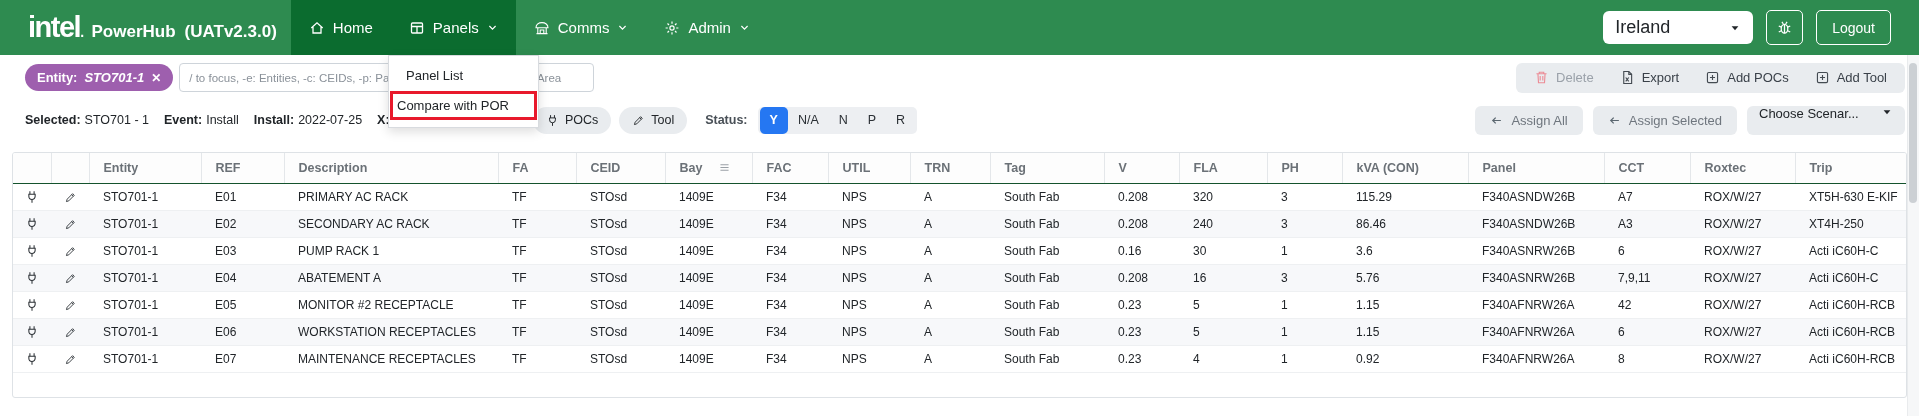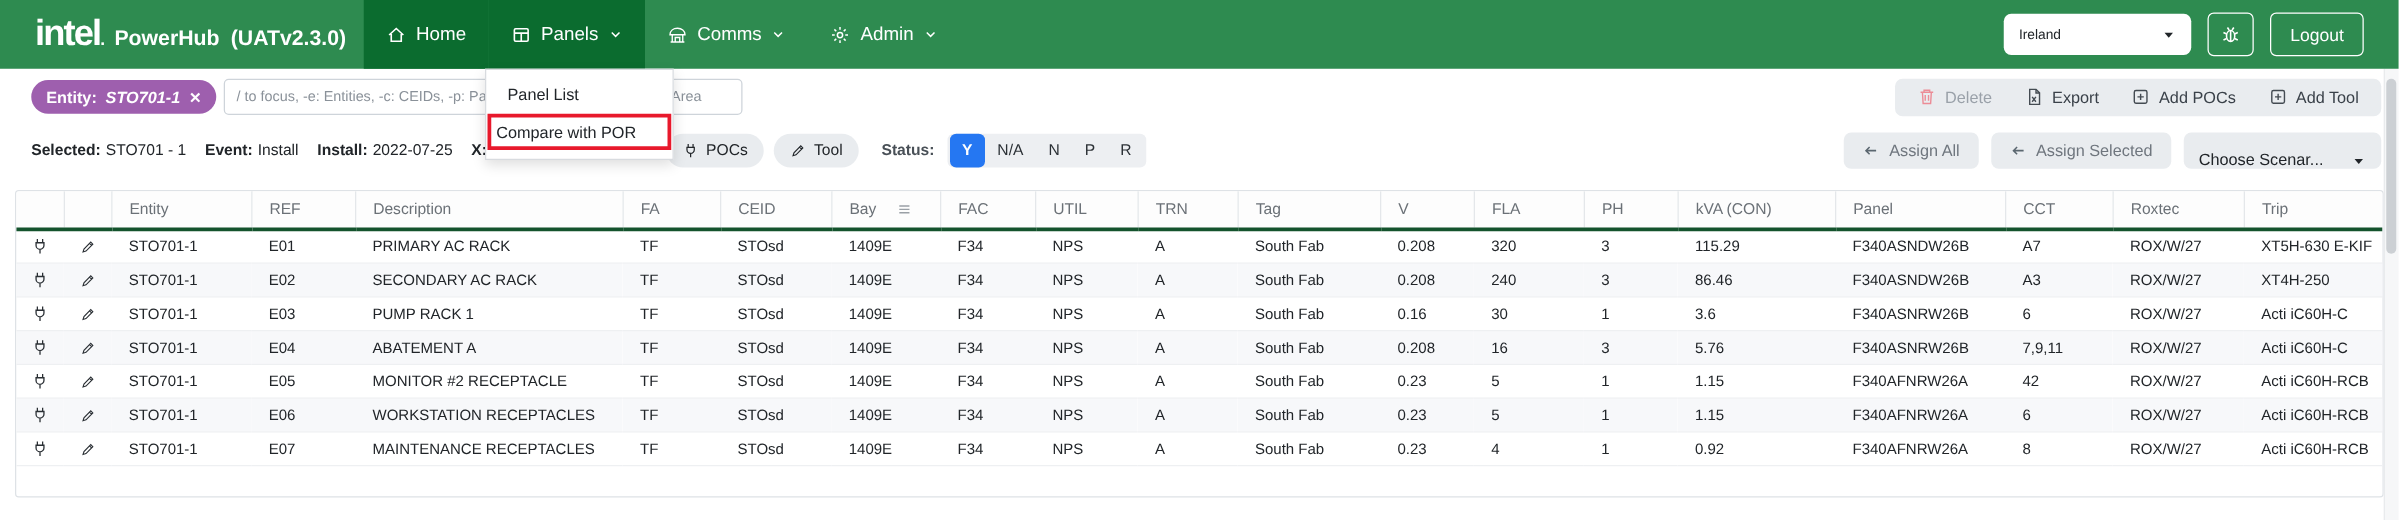--- a/index.html
+++ b/index.html
@@ -14,21 +14,21 @@
 
   
   .navbar{position:absolute;top:0;left:0;right:0;height:55px;background:var(--c-navbar);display:flex;align-items:center;color:#fff;z-index:10;}
   .brand{display:flex;align-items:baseline;gap:9px;padding-left:28px;white-space:nowrap;}
   .logo{font-size:29px;font-weight:700;letter-spacing:-1.5px;line-height:1;}
   .brand-sub{font-size:17px;font-weight:700;}
   .nav-items{display:flex;height:100%;margin-left:14px;}
   .nav-item{display:flex;align-items:center;gap:8px;padding:0 18px;font-size:15px;cursor:pointer;white-space:nowrap;}
   .nav-item.active{background:var(--c-navbar-active);}
   .nav-right{margin-left:auto;display:flex;align-items:center;gap:13px;padding-right:28px;}
-  .region-select{width:150px;height:33px;background:#fff;color:#212529;border-radius:6px;display:flex;align-items:center;justify-content:space-between;padding:0 12px;font-size:11px;cursor:pointer;}
+  .region-select{width:150px;height:33px;background:#fff;color:#212529;border-radius:6px;display:flex;align-items:center;justify-content:space-between;padding:0 12px;font-size:18px;cursor:pointer;}
   .icon-btn{width:37px;height:35px;border:1px solid #fff;border-radius:5px;display:flex;align-items:center;justify-content:center;cursor:pointer;background:transparent;color:#fff;}
   .logout-btn{height:35px;padding:0 15px;border:1px solid #fff;border-radius:5px;font-size:14px;display:flex;align-items:center;color:#fff;background:transparent;cursor:pointer;}
 
   
   .filterbar{position:absolute;top:55px;left:0;right:14px;height:45px;display:flex;align-items:center;padding-left:25px;}
   .chip{background:var(--c-chip);color:#fff;border-radius:14px;height:27px;display:flex;align-items:center;gap:7px;padding:0 12px;font-size:13px;font-weight:700;white-space:nowrap;cursor:default;}
   .chip .chip-val{font-style:italic;}
   .chip .chip-x{cursor:pointer;font-size:12px;}
   .txt-input{height:29px;border:1px solid #ced4da;border-radius:4px;padding:0 9px;font-size:11.5px;color:#495057;font-family:"Liberation Sans",sans-serif;background:#fff;}
   .txt-input::placeholder{color:#8a9199;}
@@ -47,31 +47,31 @@
   .y-spacer{width:52px;height:1px;}
   .pill-btn{background:#e9ecef;border-radius:15px;height:27px;display:flex;align-items:center;gap:6px;padding:0 13px;font-size:12.5px;color:#212529;cursor:pointer;}
   .pill-btn + .pill-btn{margin-left:8px;}
   .status-label{font-weight:700;color:#495057;margin:0 10px 0 18px;}
   .status-group{background:#edeff2;border-radius:5px;height:27px;display:flex;align-items:center;padding:0 2px;}
   .status-opt{padding:0 10px;height:27px;display:flex;align-items:center;font-size:12.5px;color:#2b3035;border-radius:5px;cursor:pointer;}
   .status-opt.active{background:var(--c-status-active);color:#fff;font-weight:700;}
   .sel-right{margin-left:auto;display:flex;align-items:center;gap:10px;}
   .assign-btn{background:#e9ecef;border-radius:6px;height:29px;display:flex;align-items:center;gap:8px;padding:0 15px;font-size:13px;color:#6f767e;cursor:pointer;}
   .assign-btn .icn{color:#5b6770;}
-  .scenario-select{background:#e9ecef;border-radius:6px;height:29px;width:158px;display:flex;align-items:flex-end;justify-content:space-between;padding:0 12px;font-size:13px;color:#212529;cursor:pointer;}
+  .scenario-select{background:#e9ecef;border-radius:6px;height:29px;width:158px;display:flex;align-items:flex-start;justify-content:space-between;padding:0 12px;font-size:13px;color:#212529;cursor:pointer;}
 
   
   .dropdown{position:absolute;left:388px;top:55px;width:151px;background:#fff;border:1px solid #d8dbdf;box-shadow:0 4px 10px rgba(0,0,0,.13);z-index:60;padding:5px 0;}
   .menu-item{font-size:13px;color:#212529;padding:7px 17px;cursor:pointer;white-space:nowrap;}
   .menu-item.hl{border:3px solid var(--c-highlight);padding:4px 4px;margin:1px 1px 2px;}
 
   
   .table-card{position:absolute;left:12px;top:152px;width:1895px;height:246px;border:1px solid #dee2e6;border-radius:3px;background:#fff;overflow:hidden;}
   table{width:100%;border-collapse:collapse;table-layout:fixed;}
-  th{height:30px;font-size:12.5px;color:#6b7177;font-weight:400;text-align:left;padding:0 4px 0 14px;border-left:1px solid #e4e7ea;border-bottom:3px solid #14532d;background:#fdfdfd;white-space:nowrap;overflow:hidden;cursor:pointer;}
+  th{height:30px;font-size:12.5px;color:#6b7177;font-weight:700;text-align:left;padding:0 4px 0 14px;border-left:1px solid #e4e7ea;border-bottom:1px solid #14532d;background:#fdfdfd;white-space:nowrap;overflow:hidden;cursor:pointer;}
   th:first-child{border-left:none;}
   th .th-flex{display:flex;align-items:center;gap:16px;}
   th .icn{color:#9aa0a6;}
   td{height:27px;font-size:12px;color:#212529;padding:0 4px 0 14px;border-bottom:1px solid #eef0f2;white-space:nowrap;overflow:hidden;}
   tr:nth-child(even) td{background:#f7f8fa;}
   td.icon-cell{padding:0;text-align:center;cursor:pointer;}
   td.icon-cell .icn{color:#2b3035;vertical-align:middle;}
 
   
   .scroll-track{position:absolute;right:0;top:55px;bottom:0;width:12px;background:#f6f7f8;border-left:1px solid #e9ebed;z-index:5;}

